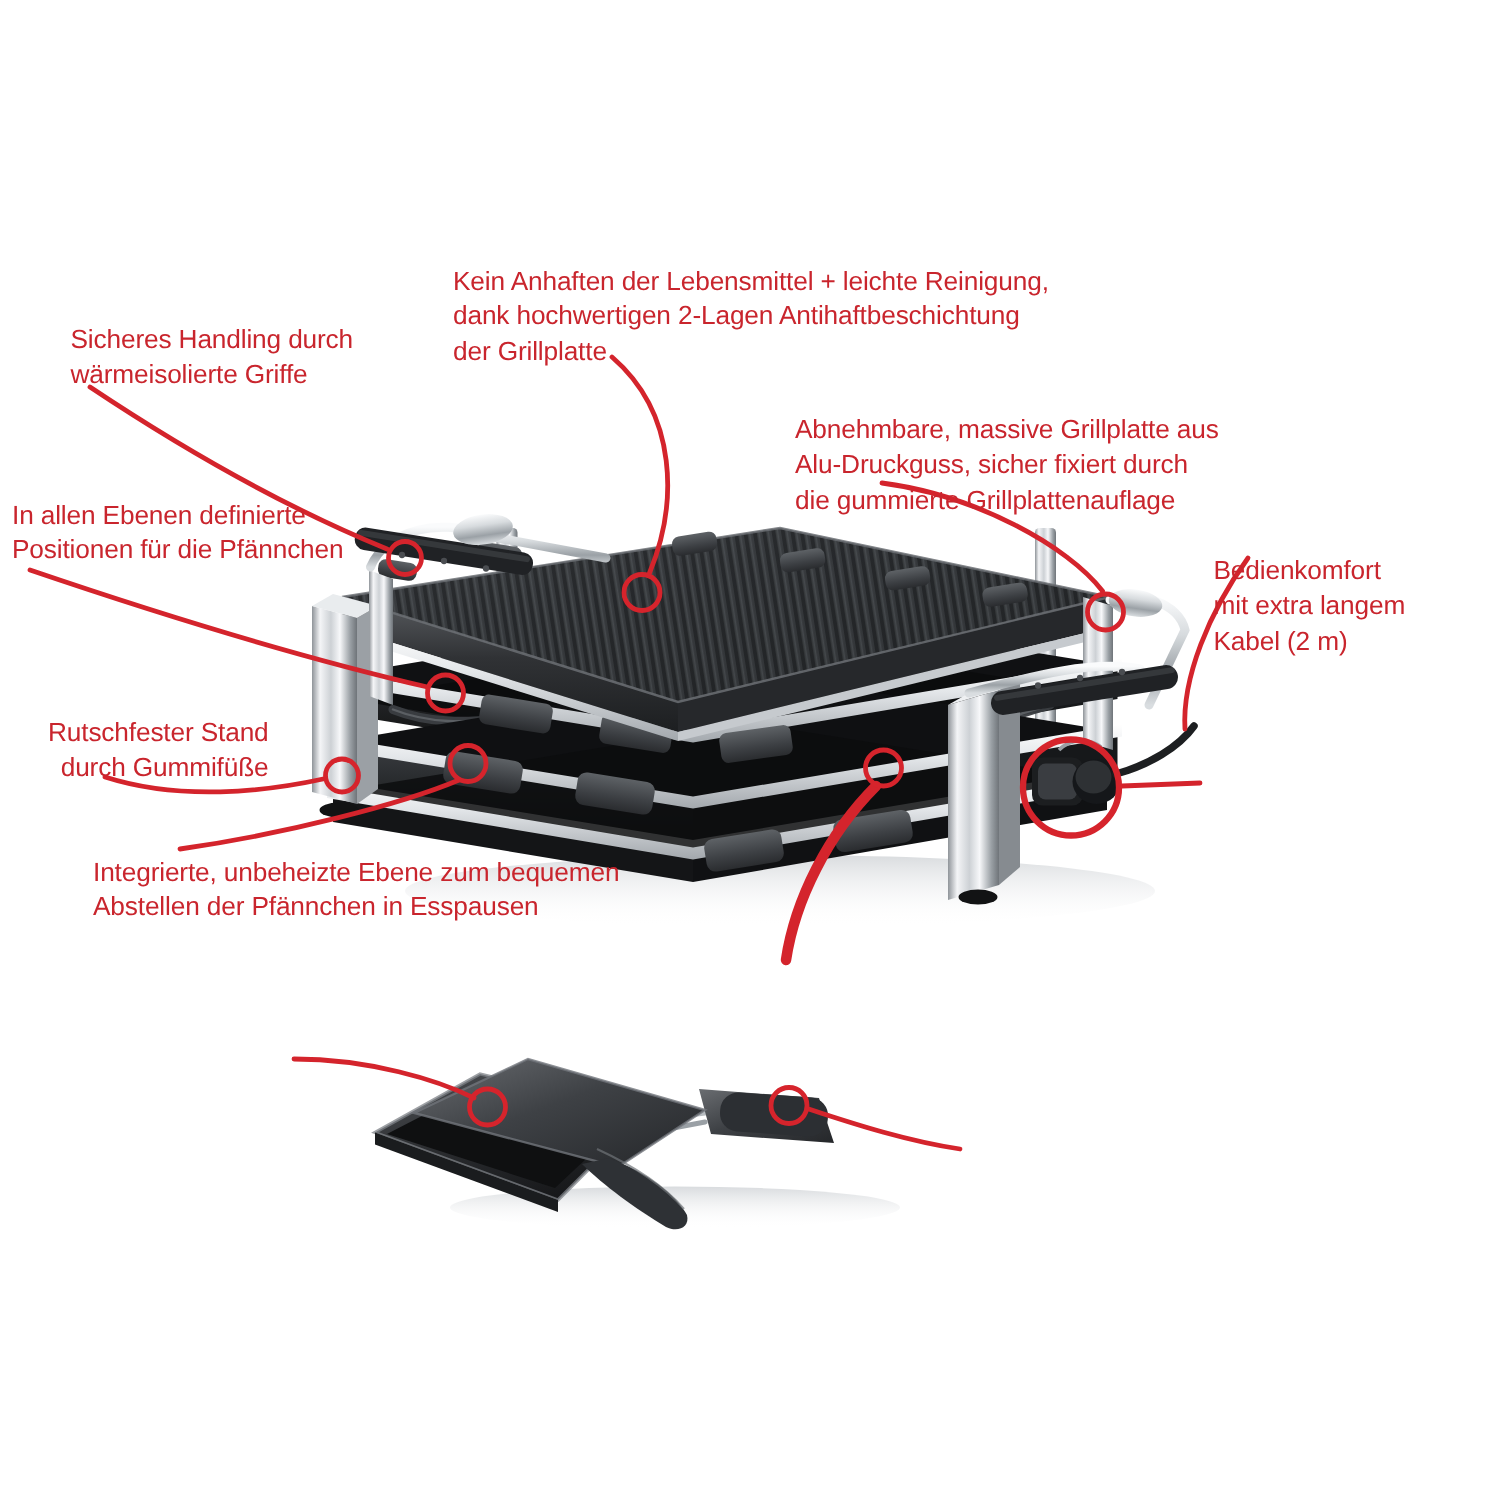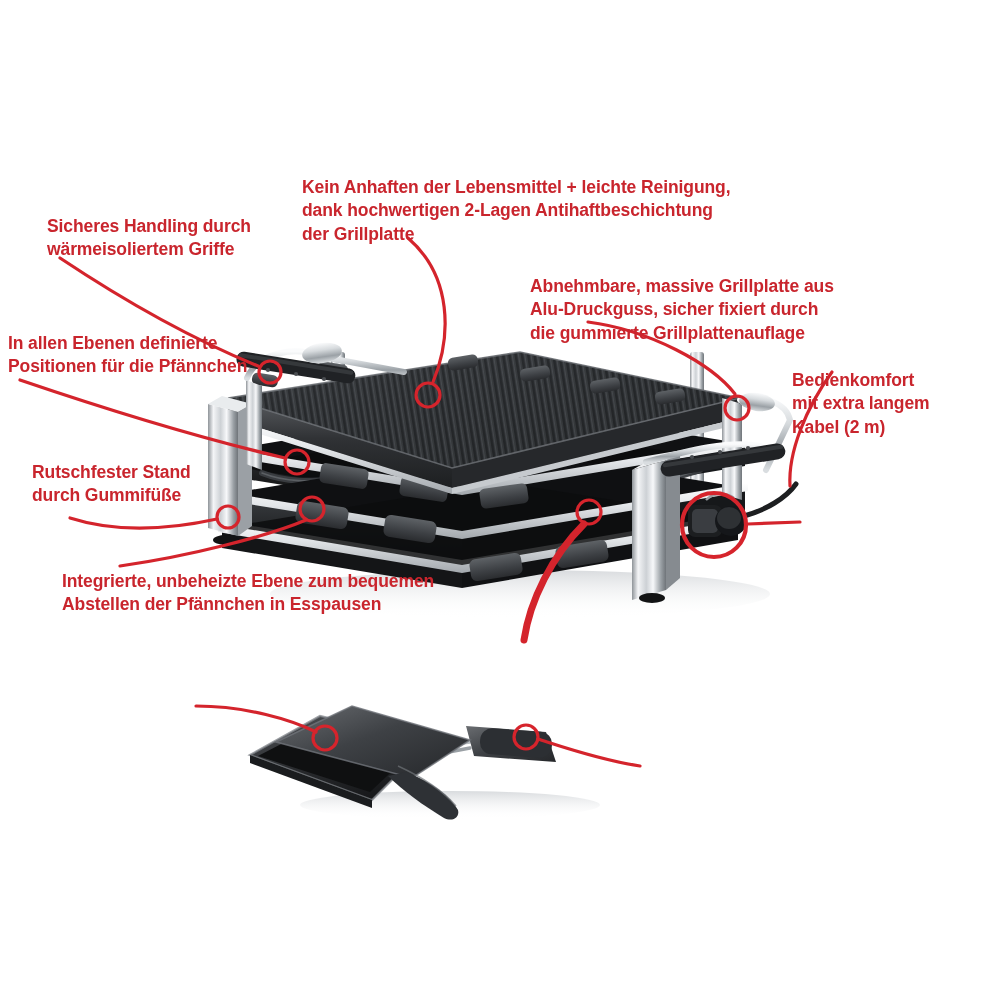--- a/index.html
+++ b/index.html
@@ -12,21 +12,21 @@
     position:relative;
   }
   #stage{
     position:absolute;left:0;top:0;width:1000px;height:1000px;
     background:#ffffff;
   }
   
   .anno{
     position:absolute;
     color:#c9252d;
-    font-weight:bold;
+    font-weight:normal;
     font-size:17.5px;
     line-height:1.33;
     letter-spacing:-0.1px;
     white-space:pre-line;
     -webkit-font-smoothing:antialiased;
   }
   
   svg.layer{
     position:absolute;left:0;top:0;width:1000px;height:1000px;
     pointer-events:none;
@@ -300,30 +300,30 @@
     <circle class="mark" cx="297" cy="462" r="12"></circle>
     <circle class="mark" cx="228" cy="517" r="11"></circle>
     <circle class="mark" cx="312" cy="509" r="12"></circle>
     <circle class="mark" cx="589" cy="512" r="12"></circle>
     <circle class="mark big" cx="714" cy="525" r="32"></circle>
     <circle class="mark" cx="325" cy="738" r="12"></circle>
     <circle class="mark" cx="526" cy="737" r="12"></circle>
   </svg>
 
   <div class="anno" style="left:47px;top:215px;">Sicheres Handling durch
-wärmeisoliertem Griffe</div>
+wärmeisolierte Griffe</div>
   <div class="anno" style="left:302px;top:176px;">Kein Anhaften der Lebensmittel + leichte Reinigung,
 dank hochwertigen 2-Lagen Antihaftbeschichtung
 der Grillplatte</div>
   <div class="anno" style="left:530px;top:256px;margin-top:19px;">Abnehmbare, massive Grillplatte aus
 Alu-Druckguss, sicher fixiert durch
 die gummierte Grillplattenauflage</div>
   <div class="anno" style="left:8px;top:332px;">In allen Ebenen definierte
 Positionen für die Pfännchen</div>
-  <div class="anno" style="left:792px;top:369px;">Bedienkomfort
+  <div class="anno" style="left:809px;top:369px;">Bedienkomfort
 mit extra langem
 Kabel (2 m)</div>
-  <div class="anno" style="left:32px;top:461px;">Rutschfester Stand
+  <div class="anno" style="left:32px;top:477px;text-align:right;">Rutschfester Stand
 durch Gummifüße</div>
   <div class="anno" style="left:62px;top:570px;">Integrierte, unbeheizte Ebene zum bequemen
 Abstellen der Pfännchen in Esspausen</div>
 
 </div>
 
 </body></html>

